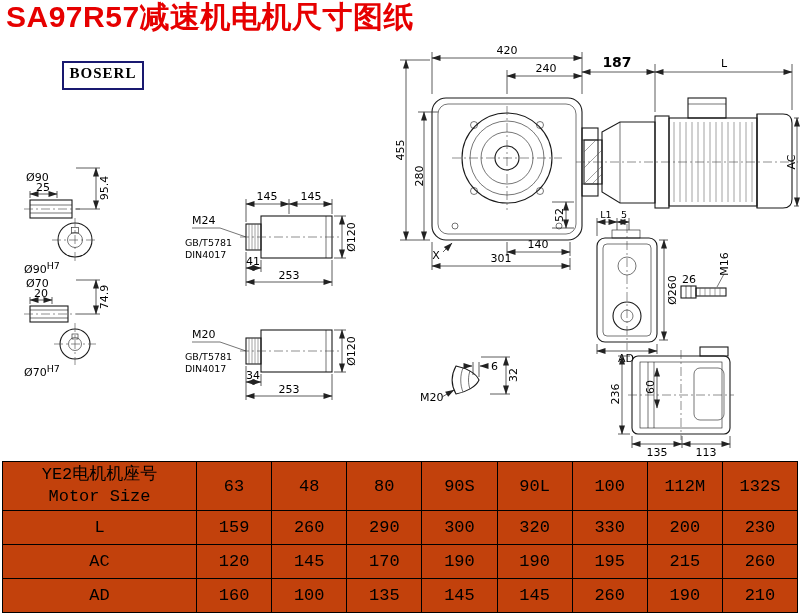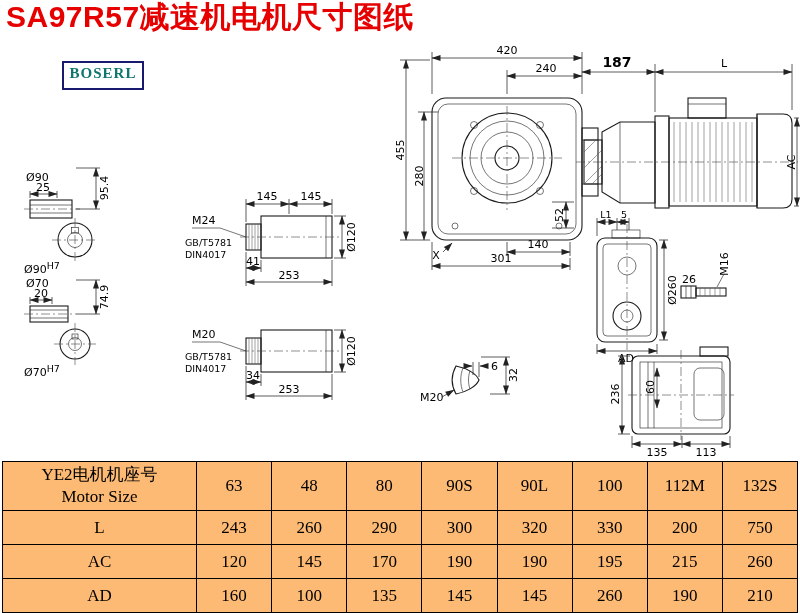--- a/index.html
+++ b/index.html
@@ -1,29 +1,29 @@
 <!DOCTYPE html>
 <html><head>
 <meta charset="utf-8">
 <style>
   html,body{margin:0;padding:0;background:#fff}
   .sheet{position:relative;width:800px;height:613px;background:#fff;overflow:hidden;font-family:"DejaVu Sans",sans-serif}
   .title{position:absolute;top:-4px;left:6px;margin:0;font-size:30px;line-height:42px;font-weight:900;color:#e60000;font-family:"Liberation Sans",sans-serif;letter-spacing:.5px;white-space:nowrap}
-  .logo{position:absolute;top:61px;left:62px;width:78px;height:25px;border:2px solid #191970;color:#0f766e;font:bold 15px/21px "Liberation Serif",serif;text-align:center;letter-spacing:1px;background:#fff}
+  .logo{position:absolute;top:61px;left:62px;width:78px;height:25px;border:2px solid #191970;color:#000000;font:bold 15px/21px "Liberation Serif",serif;text-align:center;letter-spacing:1px;background:#fff}
   svg.drawing{position:absolute;top:0;left:0}
   .ol{stroke:#1a1a1a;stroke-width:1.1;fill:none}
   .tl{stroke:#1a1a1a;stroke-width:.6;fill:none}
   .dl{stroke:#333;stroke-width:.8;fill:none}
   .cl{stroke:#444;stroke-width:.6;fill:none;stroke-dasharray:9 3 2 3}
   .ht{stroke:#555;stroke-width:.55;fill:none}
   svg text{fill:#000}
   .d{font:11px "DejaVu Sans",sans-serif}
   .s{font:9.5px "DejaVu Sans",sans-serif}
   .db{font:bold 14px "DejaVu Sans",sans-serif}
-  .dim-table{position:absolute;left:2px;top:461px;width:796px;border-collapse:collapse;table-layout:fixed;font-family:Liberation Serif, serif;font-size:17px;color:#000;background:#fdba74}
+  .dim-table{position:absolute;left:2px;top:461px;width:796px;border-collapse:collapse;table-layout:fixed;font-family:Liberation Mono, monospace;font-size:17px;color:#000;background:#c2410c}
   .dim-table td{border:1px solid #000;text-align:center;vertical-align:middle;padding:0;height:33px}
   .dim-table tr.hrow td{height:48px}
   .lab div{line-height:22px}
 </style>
 </head>
 <body>
 
 <div class="sheet">
   <h1 class="title">SA97R57减速机电机尺寸图纸</h1>
   <div class="logo">BOSERL</div>
@@ -327,28 +327,28 @@
         <td>48</td>
         <td>80</td>
         <td>90S</td>
         <td>90L</td>
         <td>100</td>
         <td>112M</td>
         <td>132S</td>
       </tr>
       <tr>
         <td>L</td>
-        <td>243</td>
+        <td>159</td>
         <td>260</td>
         <td>290</td>
         <td>300</td>
         <td>320</td>
         <td>330</td>
         <td>200</td>
-        <td>750</td>
+        <td>230</td>
       </tr>
       <tr>
         <td>AC</td>
         <td>120</td>
         <td>145</td>
         <td>170</td>
         <td>190</td>
         <td>190</td>
         <td>195</td>
         <td>215</td>

